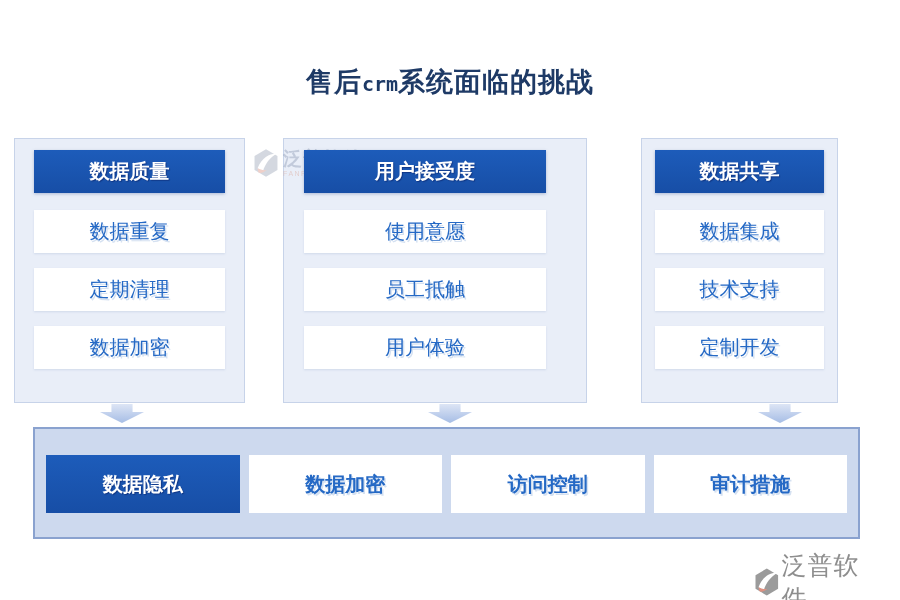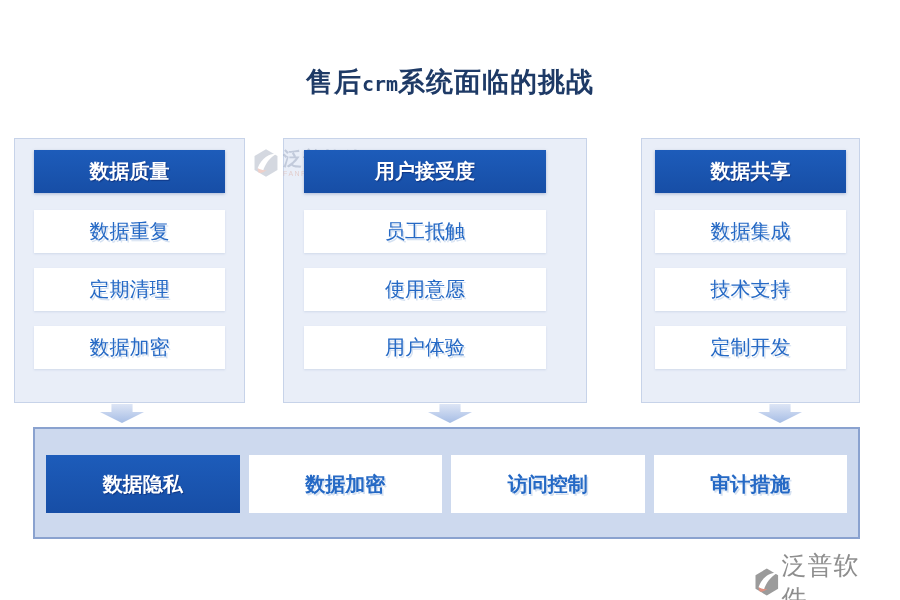--- a/index.html
+++ b/index.html
@@ -9,21 +9,21 @@
   
   .title{position:absolute;top:64px;left:0;width:100%;text-align:center;
          font-size:27px;font-weight:bold;color:#1e3a66;letter-spacing:1px;}
   .title .latin{font-family:"DejaVu Sans Mono",monospace;font-size:20px;font-weight:600;letter-spacing:0;}
 
   
   .column{position:absolute;top:138px;height:265px;background:#e9eef8;
           border:1px solid #c7d3e9;box-sizing:border-box;}
   .col1{left:14px;width:231px;padding:11px 19px 0 19px;}
   .col2{left:283px;width:304px;padding:11px 40px 0 20px;}
-  .col3{left:641px;width:219px;padding:11px 13px 0 13px;}
+  .col3{left:641px;width:197px;padding:11px 13px 0 13px;}
 
   .hdr-box{position:relative;z-index:2;height:43px;line-height:43px;text-align:center;
            background:linear-gradient(#1d5cba,#174ea6);color:#ffffff;
            font-size:20px;font-weight:bold;margin-bottom:17px;
            text-shadow:1px 1px 1px rgba(0,0,60,.35);
            box-shadow:0 1px 3px rgba(60,90,150,.35);}
   .item-box{position:relative;z-index:2;height:43px;line-height:43px;text-align:center;
             background:#ffffff;color:#2569c5;font-size:20px;font-weight:normal;
             margin-bottom:15px;text-shadow:1.5px 1.5px 0 rgba(150,180,220,.4);
             box-shadow:0 1px 2px rgba(100,130,180,.18);}
@@ -79,22 +79,22 @@
 
   <div class="column col1">
     <div class="hdr-box">数据质量</div>
     <div class="item-box">数据重复</div>
     <div class="item-box">定期清理</div>
     <div class="item-box">数据加密</div>
   </div>
 
   <div class="column col2">
     <div class="hdr-box">用户接受度</div>
+    <div class="item-box">使用意愿</div>
     <div class="item-box">员工抵触</div>
-    <div class="item-box">使用意愿</div>
     <div class="item-box">用户体验</div>
   </div>
 
   <div class="column col3">
     <div class="hdr-box">数据共享</div>
     <div class="item-box">数据集成</div>
     <div class="item-box">技术支持</div>
     <div class="item-box">定制开发</div>
   </div>
 

